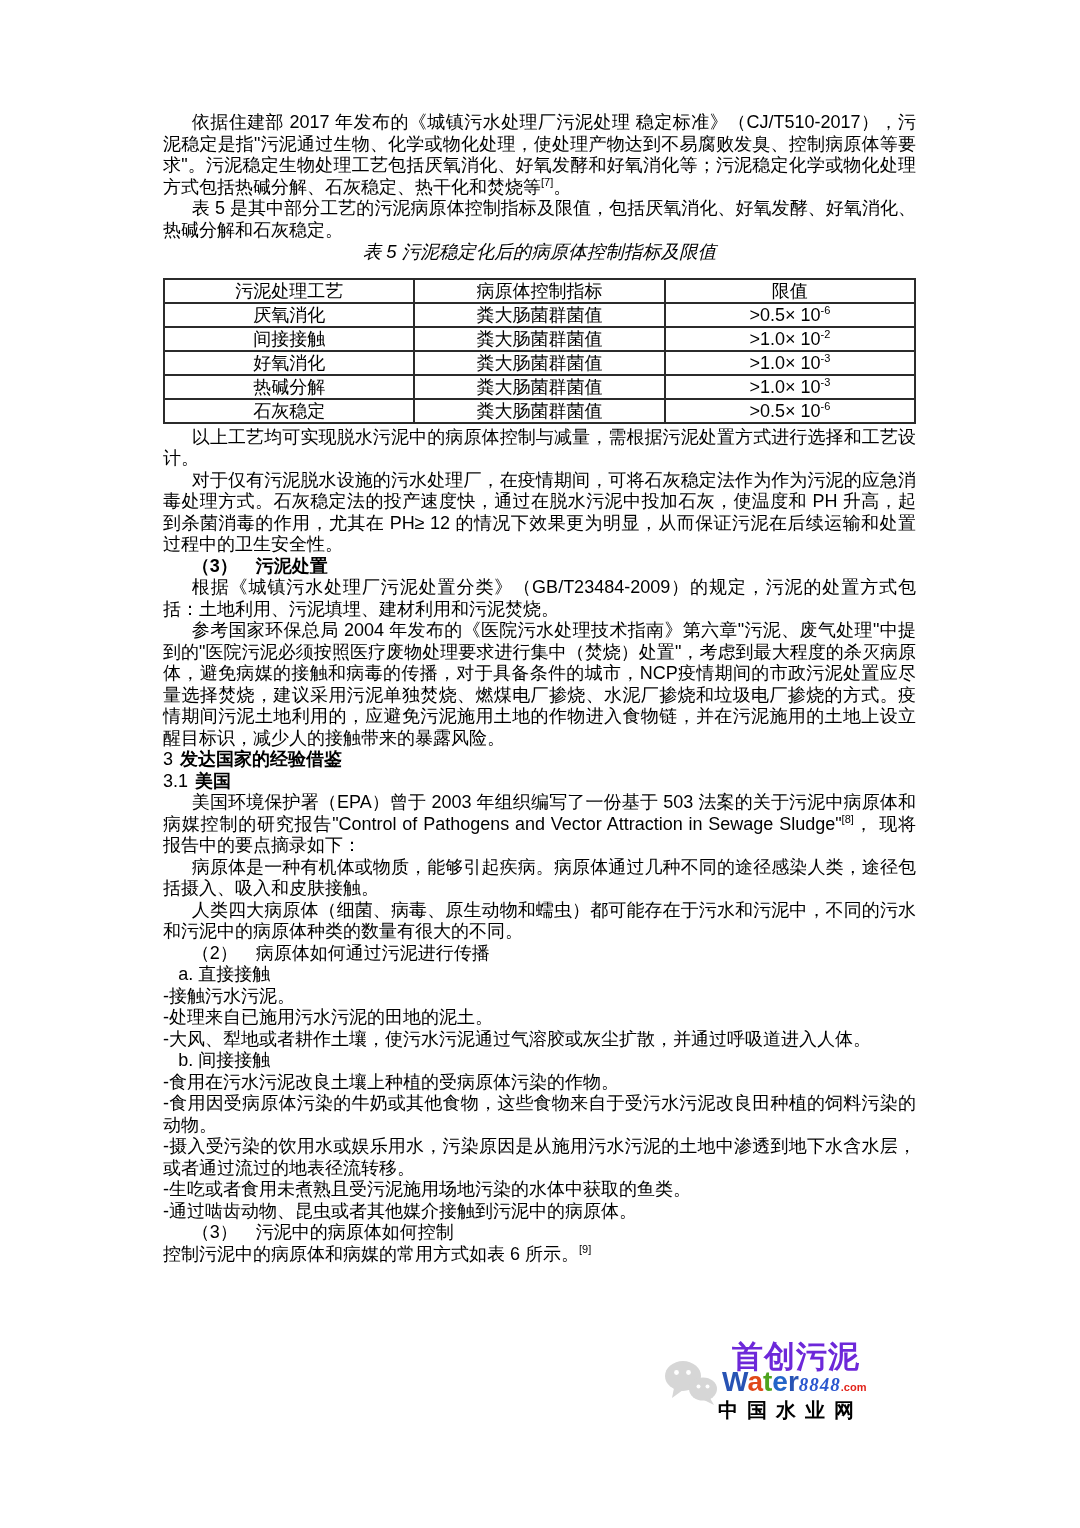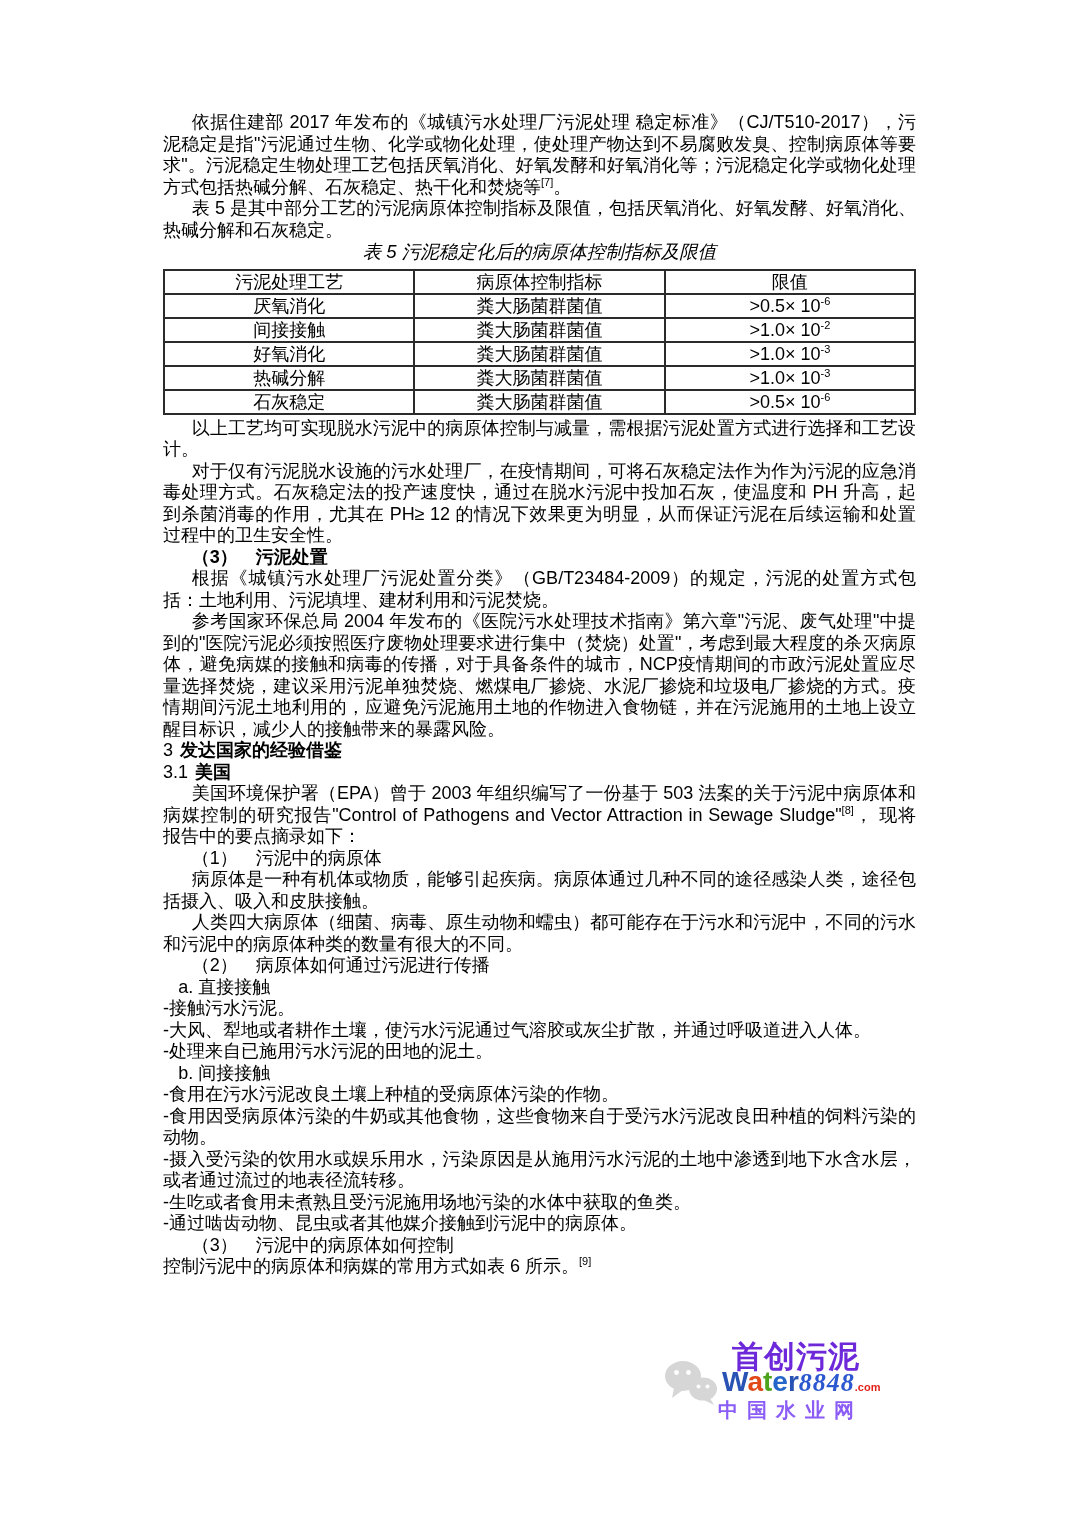--- a/index.html
+++ b/index.html
@@ -19,41 +19,41 @@
   .bold{font-weight:bold;margin-top:36px;}
   .sec{text-indent:0;}
   .sec .num{margin-right:7px;font-weight:normal;}
   .tbl-title{text-align:center;text-indent:0;font-size:18.5px;margin-top:3px;font-style:italic;}
   .tbl-caption{
     text-align:center;text-indent:0;
     font-family:"Liberation Serif",serif;font-size:16px;line-height:19px;
   }
   table.t5{
     width:100%;border-collapse:collapse;table-layout:fixed;
-    margin:6px 0 3px 0;
+    margin:15px 0 3px 0;
   }
   table.t5 th,table.t5 td{
     border:2px solid #2b2b2b;text-align:center;vertical-align:middle;
     font-weight:normal;font-size:18px;padding:0;height:22px;line-height:22px;
   }
   sup.ref{font-size:11px;line-height:0;}
   td sup{font-size:11px;line-height:0;}
 
   
   .wm{position:absolute;right:0;bottom:0;width:220px;height:100px;}
   .wm-icon{position:absolute;left:-198px;top:-70px;}
   .wm-gray{
     position:absolute;left:-128px;top:-92px;white-space:nowrap;
     font-size:31px;font-weight:bold;color:#6d28d9;letter-spacing:1px;
   }
   .wm-logo{position:absolute;left:-138px;top:-62px;white-space:nowrap;}
   .wm-logo .wl{font-size:28px;font-weight:bold;letter-spacing:0;}
   .wm-logo .wnum{
     font-family:"Liberation Serif",serif;font-style:italic;font-weight:bold;
-    font-size:26px;letter-spacing:1px;
+    font-size:19px;letter-spacing:1px;
   }
   .wm-logo .wcom{font-size:11px;font-weight:bold;vertical-align:baseline;}
   .wm-cn{
     position:absolute;left:-142px;top:-31px;white-space:nowrap;
     font-size:20px;font-weight:bold;letter-spacing:9px;
   }
 </style>
 </head>
 <body>
 
@@ -104,28 +104,27 @@
   <p class="indent">对于仅有污泥脱水设施的污水处理厂，在疫情期间，可将石灰稳定法作为作为污泥的应急消毒处理方式。石灰稳定法的投产速度快，通过在脱水污泥中投加石灰，使温度和 PH 升高，起到杀菌消毒的作用，尤其在 PH≥ 12 的情况下效果更为明显，从而保证污泥在后续运输和处置过程中的卫生安全性。</p>
   <p class="indent bold">（3）　污泥处置</p>
   <p class="indent">根据《城镇污水处理厂污泥处置分类》（GB/T23484-2009）的规定，污泥的处置方式包括：土地利用、污泥填埋、建材利用和污泥焚烧。</p>
   <p class="indent">参考国家环保总局 2004 年发布的《医院污水处理技术指南》第六章"污泥、废气处理"中提到的"医院污泥必须按照医疗废物处理要求进行集中（焚烧）处置"，考虑到最大程度的杀灭病原体，避免病媒的接触和病毒的传播，对于具备条件的城市，NCP疫情期间的市政污泥处置应尽量选择焚烧，建议采用污泥单独焚烧、燃煤电厂掺烧、水泥厂掺烧和垃圾电厂掺烧的方式。疫情期间污泥土地利用的，应避免污泥施用土地的作物进入食物链，并在污泥施用的土地上设立醒目标识，减少人的接触带来的暴露风险。</p>
 
   <p class="sec"><span class="num">3</span><span class="bold">发达国家的经验借鉴</span></p>
   <p class="sec"><span class="num">3.1</span><span class="bold">美国</span></p>
 
   <p class="indent"><span>美国环境保护署（EPA）曾于 2003 年组织编写了一份基于 503 法案的关于污泥中病原体和病媒控制的研究报告"Control of Pathogens and Vector Attraction in Sewage Sludge"</span><sup class="ref">[8]</sup><span>，  现将报告中的要点摘录如下：</span></p>
 
-  <p class="indent">（1）　污泥中的病原体</p>
   <p class="indent">病原体是一种有机体或物质，能够引起疾病。病原体通过几种不同的途径感染人类，途径包括摄入、吸入和皮肤接触。</p>
   <p class="indent">人类四大病原体（细菌、病毒、原生动物和蠕虫）都可能存在于污水和污泥中，不同的污水和污泥中的病原体种类的数量有很大的不同。</p>
   <p class="indent">（2）　病原体如何通过污泥进行传播</p>
   <p class="half">a.  直接接触</p>
   <p class="flush">-接触污水污泥。</p>
+  <p class="flush">-处理来自已施用污水污泥的田地的泥土。</p>
   <p class="flush">-大风、犁地或者耕作土壤，使污水污泥通过气溶胶或灰尘扩散，并通过呼吸道进入人体。</p>
-  <p class="flush">-处理来自已施用污水污泥的田地的泥土。</p>
   <p class="half">b.  间接接触</p>
   <p class="flush">-食用在污水污泥改良土壤上种植的受病原体污染的作物。</p>
   <p class="flush">-食用因受病原体污染的牛奶或其他食物，这些食物来自于受污水污泥改良田种植的饲料污染的动物。</p>
   <p class="flush">-摄入受污染的饮用水或娱乐用水，污染原因是从施用污水污泥的土地中渗透到地下水含水层，或者通过流过的地表径流转移。</p>
   <p class="flush">-生吃或者食用未煮熟且受污泥施用场地污染的水体中获取的鱼类。</p>
   <p class="flush">-通过啮齿动物、昆虫或者其他媒介接触到污泥中的病原体。</p>
   <p class="indent">（3）　污泥中的病原体如何控制</p>
   <p class="flush"><span>控制污泥中的病原体和病媒的常用方式如表 6 所示。</span><sup class="ref">[9]</sup></p>
 </div>
 
@@ -137,14 +136,14 @@
     <circle cx="26.5" cy="14.5" r="2.4" fill="#ffffff"></circle>
     <ellipse cx="41" cy="31" rx="14" ry="11.5" fill="#d6d6d6"></ellipse>
     <polygon points="48,40 52,47 42,42" fill="#d6d6d6"></polygon>
     <circle cx="36.5" cy="28.5" r="2" fill="#ffffff"></circle>
     <circle cx="45.5" cy="28.5" r="2" fill="#ffffff"></circle>
   </svg>
   <div class="wm-gray">首创污泥</div>
   <div class="wm-logo">
     <span class="wl" style="color: rgb(40, 83, 180);">W</span><span class="wl" style="color: rgb(224, 72, 24);">a</span><span class="wl" style="color: rgb(78, 163, 30);">t</span><span class="wl" style="color: rgb(35, 101, 200);">e</span><span class="wl" style="color: rgb(40, 83, 180);">r</span><span class="wnum" style="color: rgb(43, 87, 207);">8848</span><span class="wcom" style="color: rgb(226, 35, 26);">.com</span>
   </div>
-  <div class="wm-cn" style="color: #8b5cf6;">中国水业网</div>
+  <div class="wm-cn" style="color: #000000;">中国水业网</div>
 </div>
 
 </body></html>

